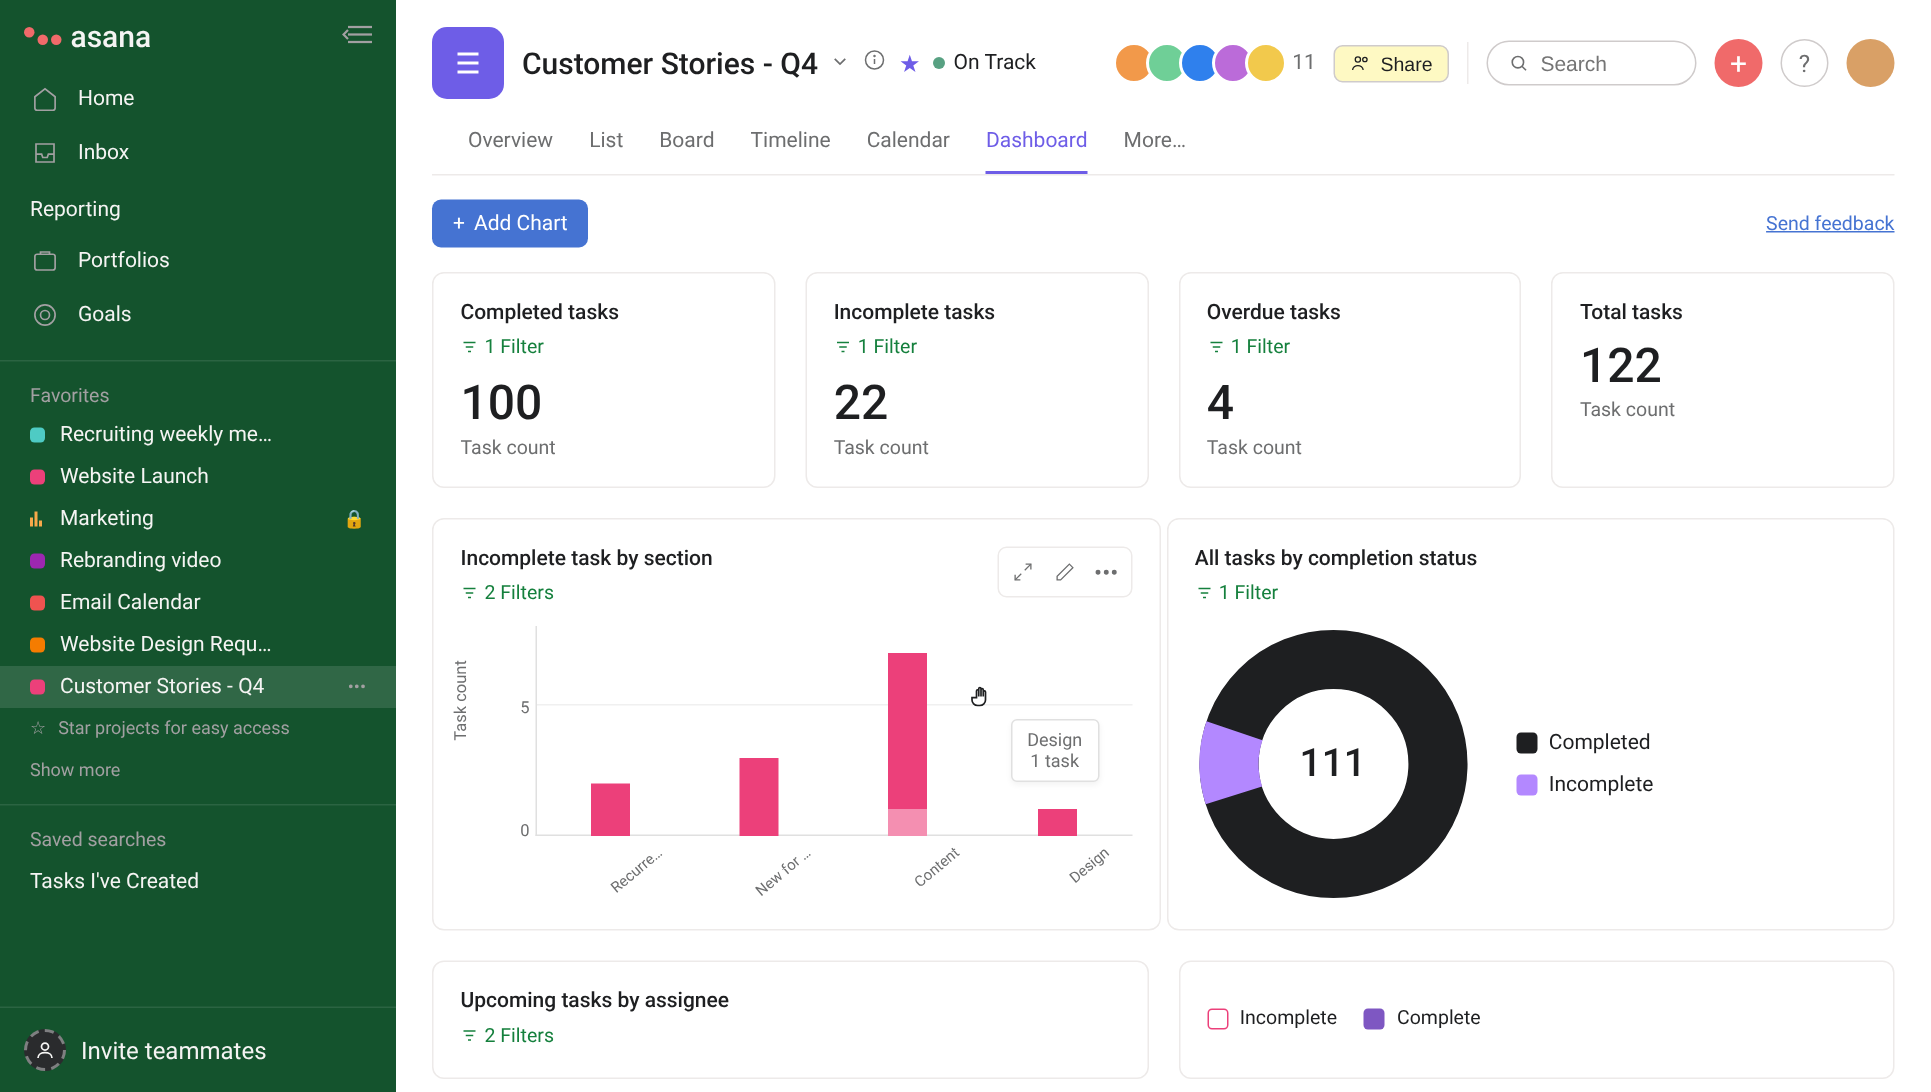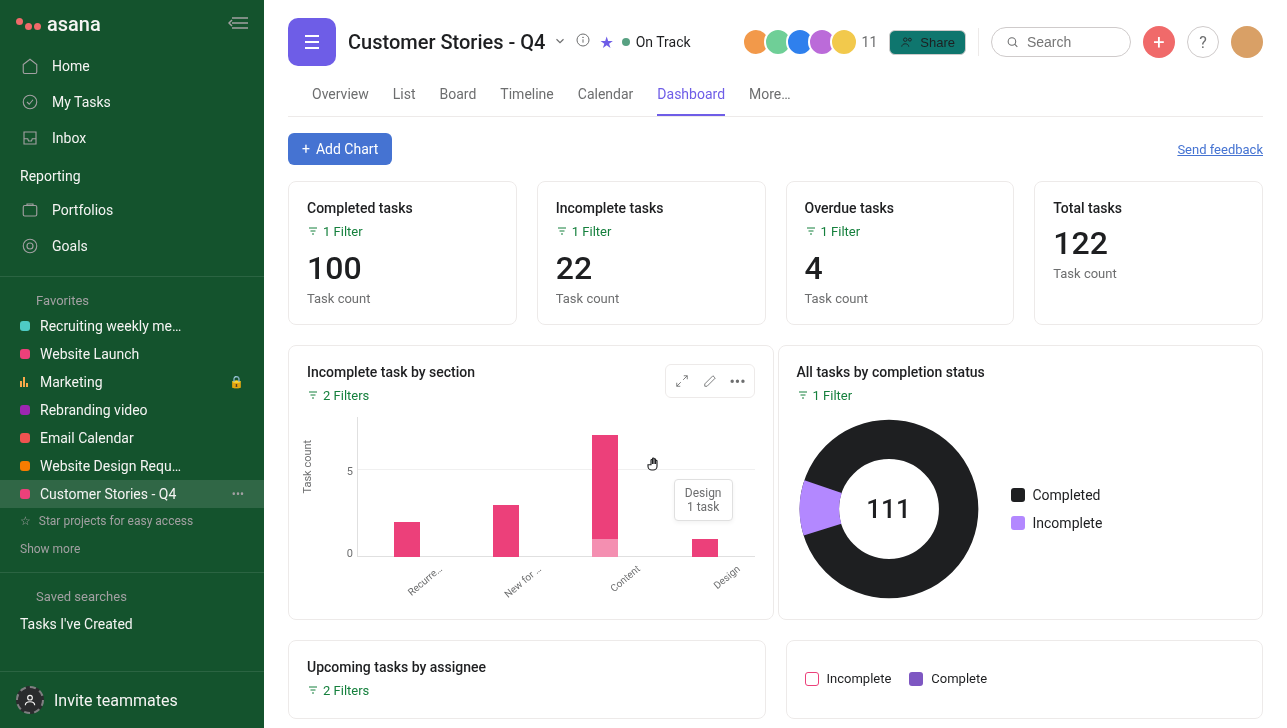--- a/index.html
+++ b/index.html
@@ -8,21 +8,21 @@
 .sb-top { display: flex; align-items: center; justify-content: space-between; padding: 12px 16px 8px; }
 .logo { display: flex; align-items: center; gap: 6px; font-weight: 500; font-size: 20px; color: #f5f4f3; }
 .logo-mark { display: flex; gap: 2px; }
 .logo-dot { width: 7px; height: 7px; border-radius: 50%; background: #f06a6a; }
 .logo-dot:nth-child(2), .logo-dot:nth-child(3) { margin-top: 5px; }
 .collapse-icon { color: #a2a0a2; cursor: pointer; }
 .sb-nav { padding: 4px 8px; }
 .sb-item { display: flex; align-items: center; gap: 12px; padding: 8px 12px; border-radius: 6px; cursor: pointer; color: #f5f4f3; font-size: 14px; }
 .sb-icon { width: 20px; height: 20px; display: flex; align-items: center; justify-content: center; color: #a2a0a2; }
 .sb-section-title { padding: 8px 20px 4px; font-size: 14px; color: #f5f4f3; }
-.sb-section-title.dim { color: #a2a0a2; font-size: 13px; margin-left: 16px; }
+.sb-section-title.dim { color: #a2a0a2; font-size: 13px; }
 .fav-item { display: flex; align-items: center; gap: 10px; padding: 6px 20px; cursor: pointer; font-size: 14px; color: #f5f4f3; position: relative; }
 .fav-item.active { background: rgba(255,255,255,0.12); }
 .fav-dot { width: 10px; height: 10px; border-radius: 3px; flex-shrink: 0; }
 .fav-label { white-space: nowrap; overflow: hidden; text-overflow: ellipsis; flex: 1; }
 .lock-icon { color: #a2a0a2; font-size: 12px; }
 .more-icon { color: #a2a0a2; font-size: 12px; }
 .star-line { display: flex; align-items: center; gap: 8px; padding: 6px 20px; font-size: 12px; color: #a2a0a2; }
 .show-more { padding: 8px 20px; font-size: 12px; color: #a2a0a2; cursor: pointer; }
 .sb-divider { height: 1px; background: rgba(255,255,255,0.1); margin: 8px 0; }
 .sb-bottom { margin-top: auto; border-radius: 11px; }
@@ -39,21 +39,21 @@
 .chev { color: #6d6e6f; }
 .info-icon { color: #6d6e6f; }
 .star-icon { color: #6e5de7; }
 .status-pill { display: flex; align-items: center; gap: 6px; font-size: 14px; color: #1e1f21; }
 .status-dot { width: 8px; height: 8px; border-radius: 50%; background: #58a182; }
 .header-right { margin-left: auto; display: flex; align-items: center; gap: 12px; }
 .avatars { display: flex; align-items: center; }
 .avatar { width: 28px; height: 28px; border-radius: 50%; border: 2px solid #fff; margin-left: -6px; }
 .av1 { background: #f2994a; } .av2 { background: #6fcf97; } .av3 { background: #2f80ed; } .av4 { background: #bb6bd9; } .av5 { background: #f2c94c; }
 .avatar-count { font-size: 14px; color: #6d6e6f; margin-left: 4px; }
-.share-btn { display: flex; align-items: center; gap: 6px; border: 1px solid #cfcbcb; border-radius: 6px; padding: 4px 10px; font-size: 13px; color: #1e1f21; cursor: pointer; background: #0f766e; }
+.share-btn { display: flex; align-items: center; gap: 6px; border: 1px solid #cfcbcb; border-radius: 6px; padding: 4px 10px; font-size: 13px; color: #1e1f21; cursor: pointer; background: #fef9c3; }
 .search { display: flex; align-items: center; gap: 8px; border: 1px solid #cfcbcb; border-radius: 18px; padding: 6px 14px; width: 140px; color: #6d6e6f; }
 .search input { border: none; outline: none; width: 100%; font-size: 14px; color: #1e1f21; }
 .plus-circle { width: 32px; height: 32px; border-radius: 50%; background: #f06a6a; color: #fff; display: flex; align-items: center; justify-content: center; font-size: 20px; cursor: pointer; }
 .help-circle { width: 32px; height: 32px; border-radius: 50%; border: 1px solid #cfcbcb; display: flex; align-items: center; justify-content: center; color: #6d6e6f; cursor: pointer; }
 .user-avatar { width: 32px; height: 32px; border-radius: 50%; background: #d9a066; cursor: pointer; }
 
 .tabs { display: flex; gap: 24px; padding: 0 24px; margin-top: 10px; border-bottom: 1px solid #edeae9; }
 .tab { padding: 10px 0 12px; font-size: 14px; color: #6d6e6f; cursor: pointer; border-bottom: 2px solid transparent; }
 .tab.active { color: #6e5de7; border-bottom-color: #6e5de7; }
 
@@ -127,29 +127,20 @@
   </div>
 
   <nav class="sb-nav">
     <div class="sb-item">
       <span class="sb-icon">
           <svg width="18" height="18" viewBox="0 0 24 24" fill="none" stroke="currentColor" stroke-width="1.5">
             <path d="M3 10l9-7 9 7v10a2 2 0 0 1-2 2H5a2 2 0 0 1-2-2z"></path>
           </svg>
         </span>
       <span>Home</span>
-    </div>
-    <div class="sb-item">
-      <span class="sb-icon">
-          <svg width="18" height="18" viewBox="0 0 24 24" fill="none" stroke="currentColor" stroke-width="1.5">
-            <circle cx="12" cy="12" r="9"></circle>
-            <polyline points="8,12 11,15 16,9"></polyline>
-          </svg>
-        </span>
-      <span>My Tasks</span>
     </div>
     <div class="sb-item">
       <span class="sb-icon">
           <svg width="18" height="18" viewBox="0 0 24 24" fill="none" stroke="currentColor" stroke-width="1.5">
             <path d="M4 4h16v16H4z"></path>
             <path d="M4 13h5l1 3h4l1-3h5"></path>
           </svg>
         </span>
       <span>Inbox</span>
     </div>

